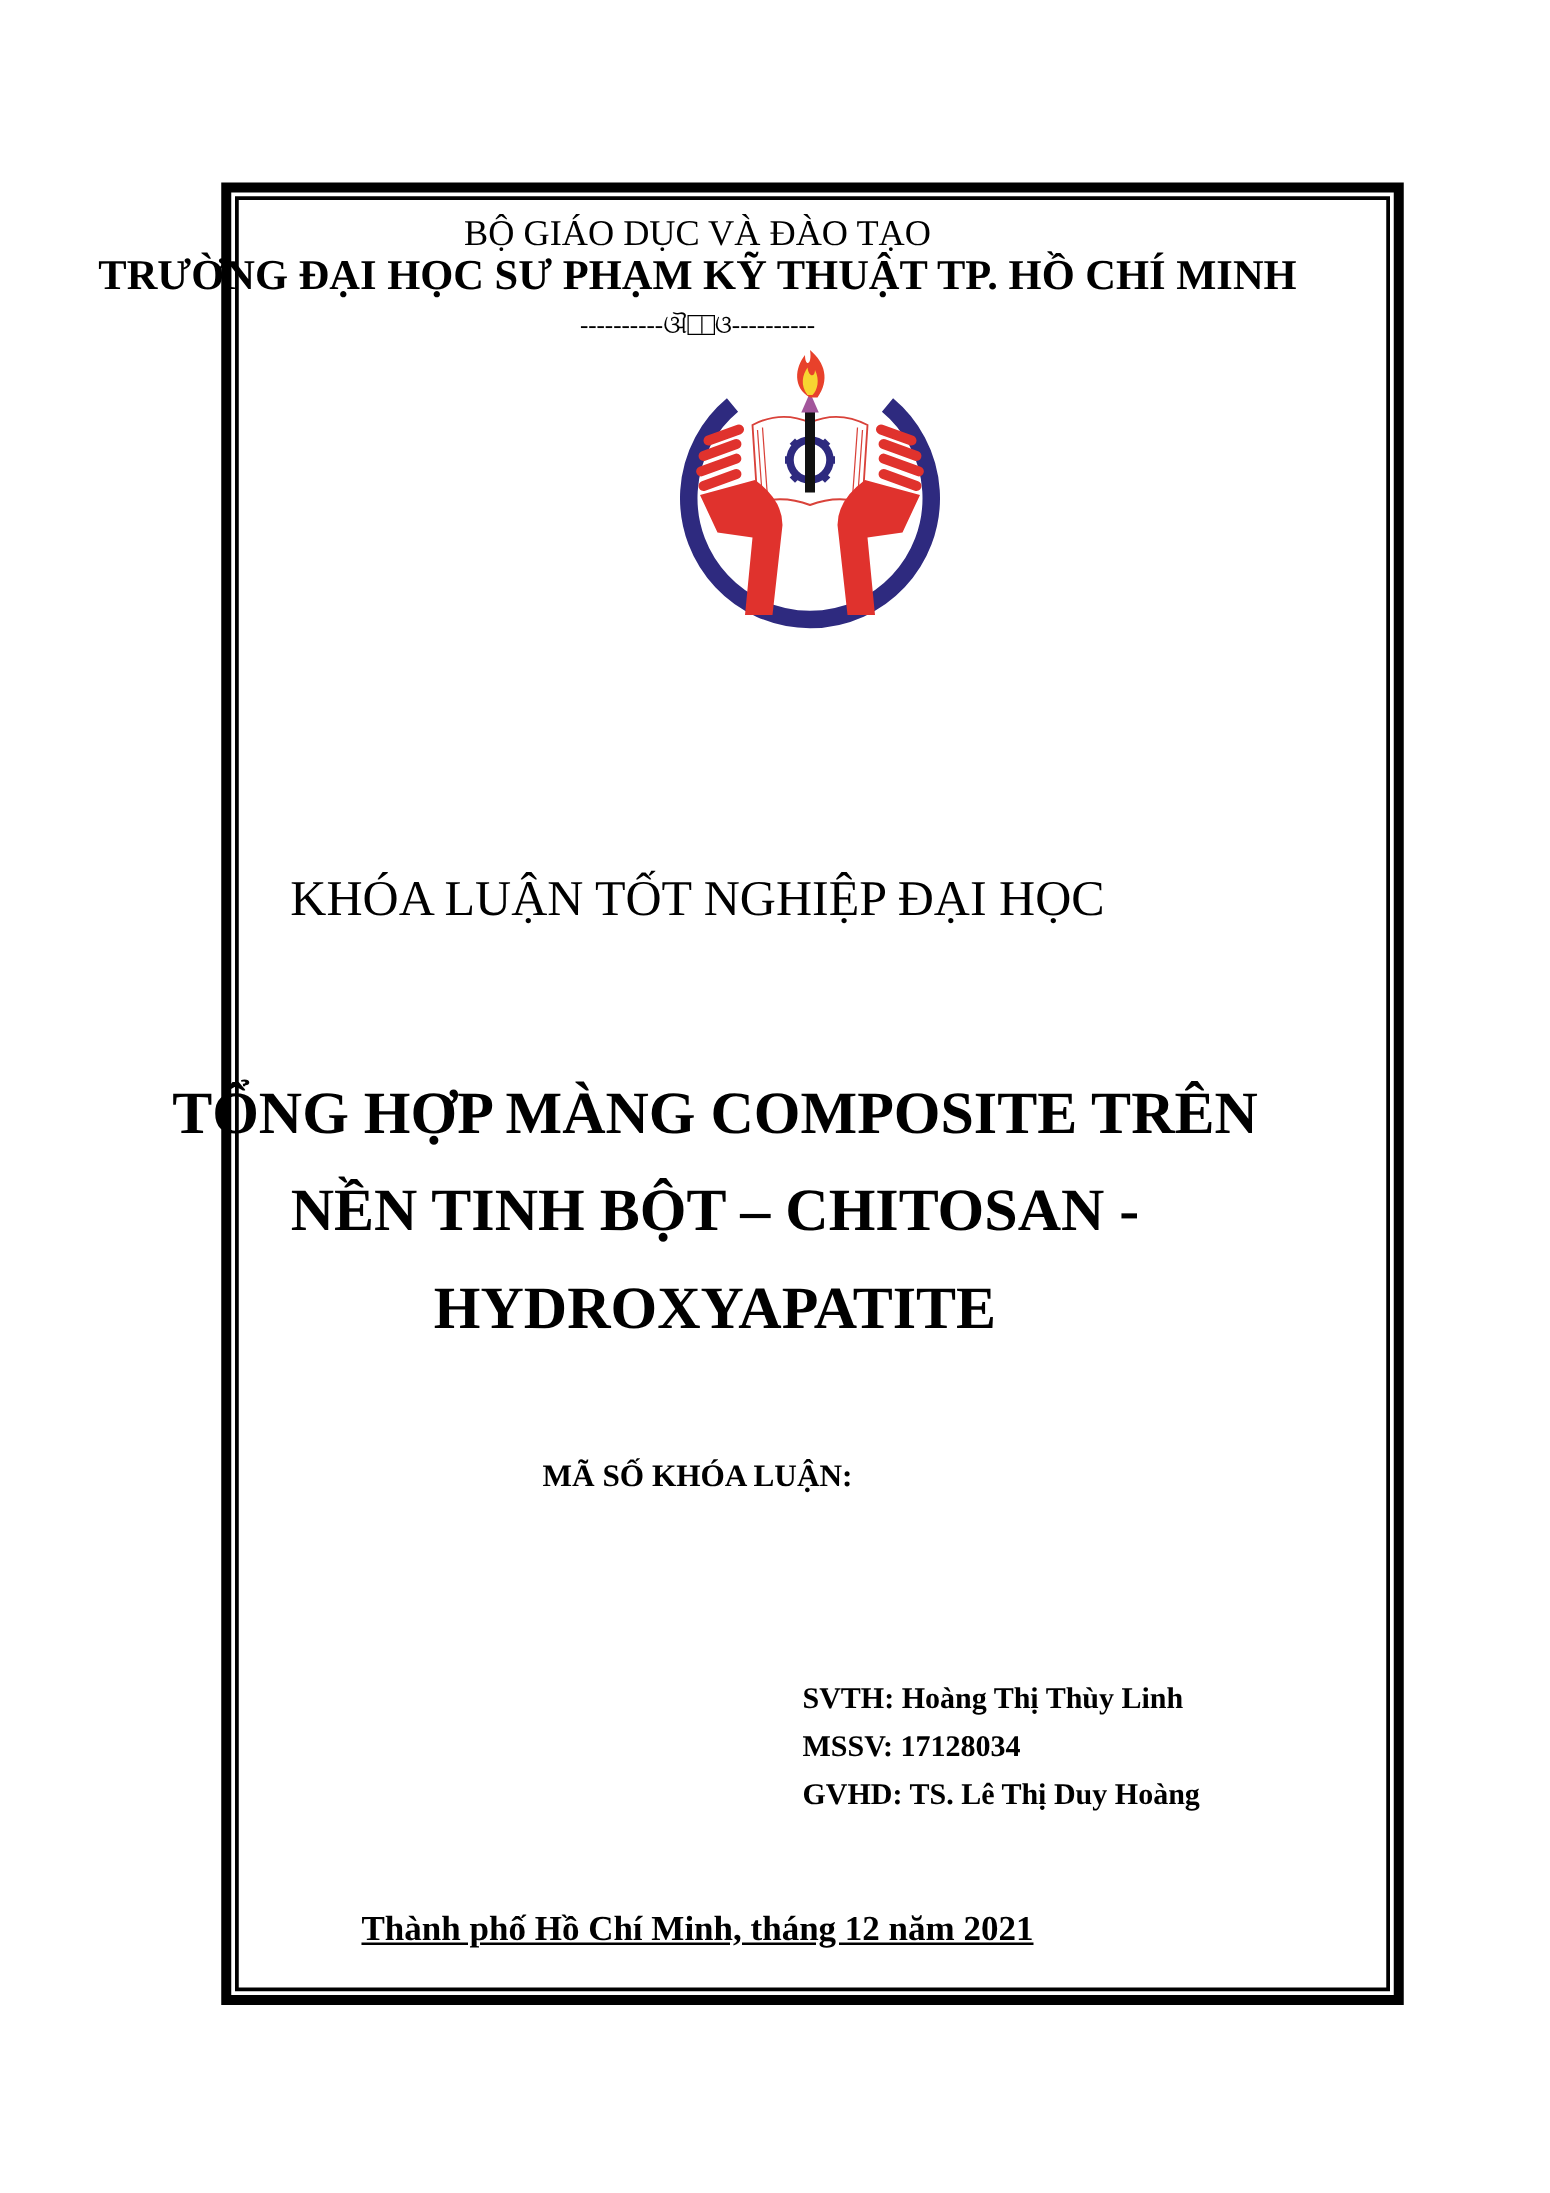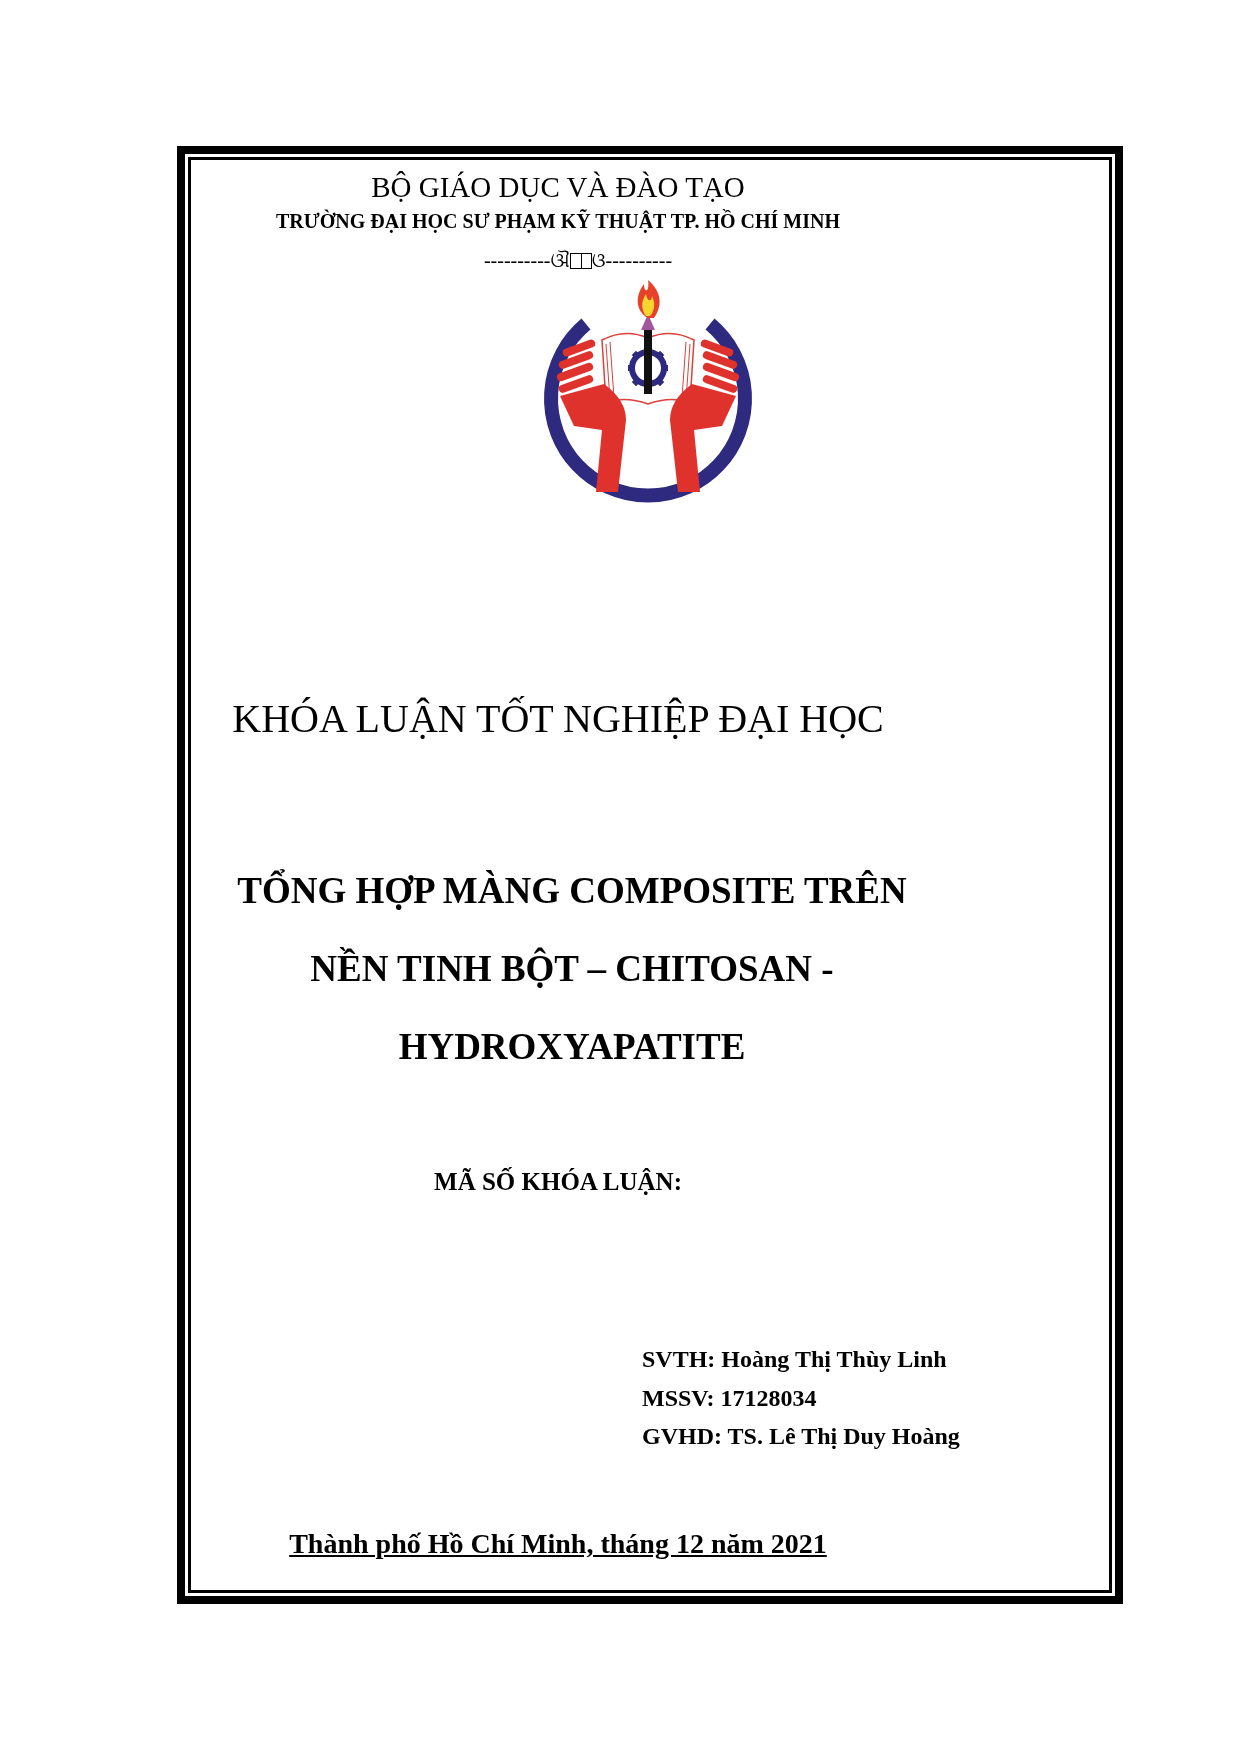--- a/index.html
+++ b/index.html
@@ -11,25 +11,25 @@
   .frame-outer {
     position: absolute; left: 177px; top: 146px; width: 946px; height: 1458px;
     box-sizing: border-box; border: 8px solid #000;
   }
   .frame-inner {
     position: absolute; left: 3px; top: 3px; right: 3px; bottom: 3px;
     border: 3px solid #000;
   }
   .line { position: absolute; left: 0; width: 1116px; text-align: center; white-space: nowrap; }
   .ministry { top: 170px; font-size: 29px; font-weight: normal; line-height: 34px; }
-  .school { top: 204px; font-size: 20px; font-weight: bold; line-height: 34px; }
-  .separator { top: 248px; font-size: 20px; line-height: 24px; letter-spacing: 0px; padding-left: 20px; }
+  .school { top: 204px; font-size: 34px; font-weight: bold; line-height: 34px; }
+  .separator { top: 248px; font-size: 20px; line-height: 24px; letter-spacing: 0px; }
   .logo { position: absolute; left: 540px; top: 280px; width: 216px; height: 230px; }
   .thesis-type { top: 696px; font-size: 40px; font-weight: normal; line-height: 46px; }
-  .title { position: absolute; left: 0; top: 852px; width: 1144px; text-align: center; font-size: 37px; font-weight: bold; line-height: 78px; }
+  .title { position: absolute; left: 0; top: 852px; width: 1144px; text-align: center; font-size: 48px; font-weight: bold; line-height: 78px; }
   .title div { white-space: nowrap; }
   .code { top: 1167px; font-size: 25px; font-weight: bold; line-height: 30px; }
   .info { position: absolute; left: 642px; top: 1340px; font-size: 24px; font-weight: bold; line-height: 38.5px; white-space: nowrap; }
   .footer { top: 1527px; font-size: 28px; font-weight: bold; line-height: 34px; text-decoration: underline; }
 </style>
 </head>
 <body>
 
 <div class="frame-outer">
   <div class="frame-inner"></div>

